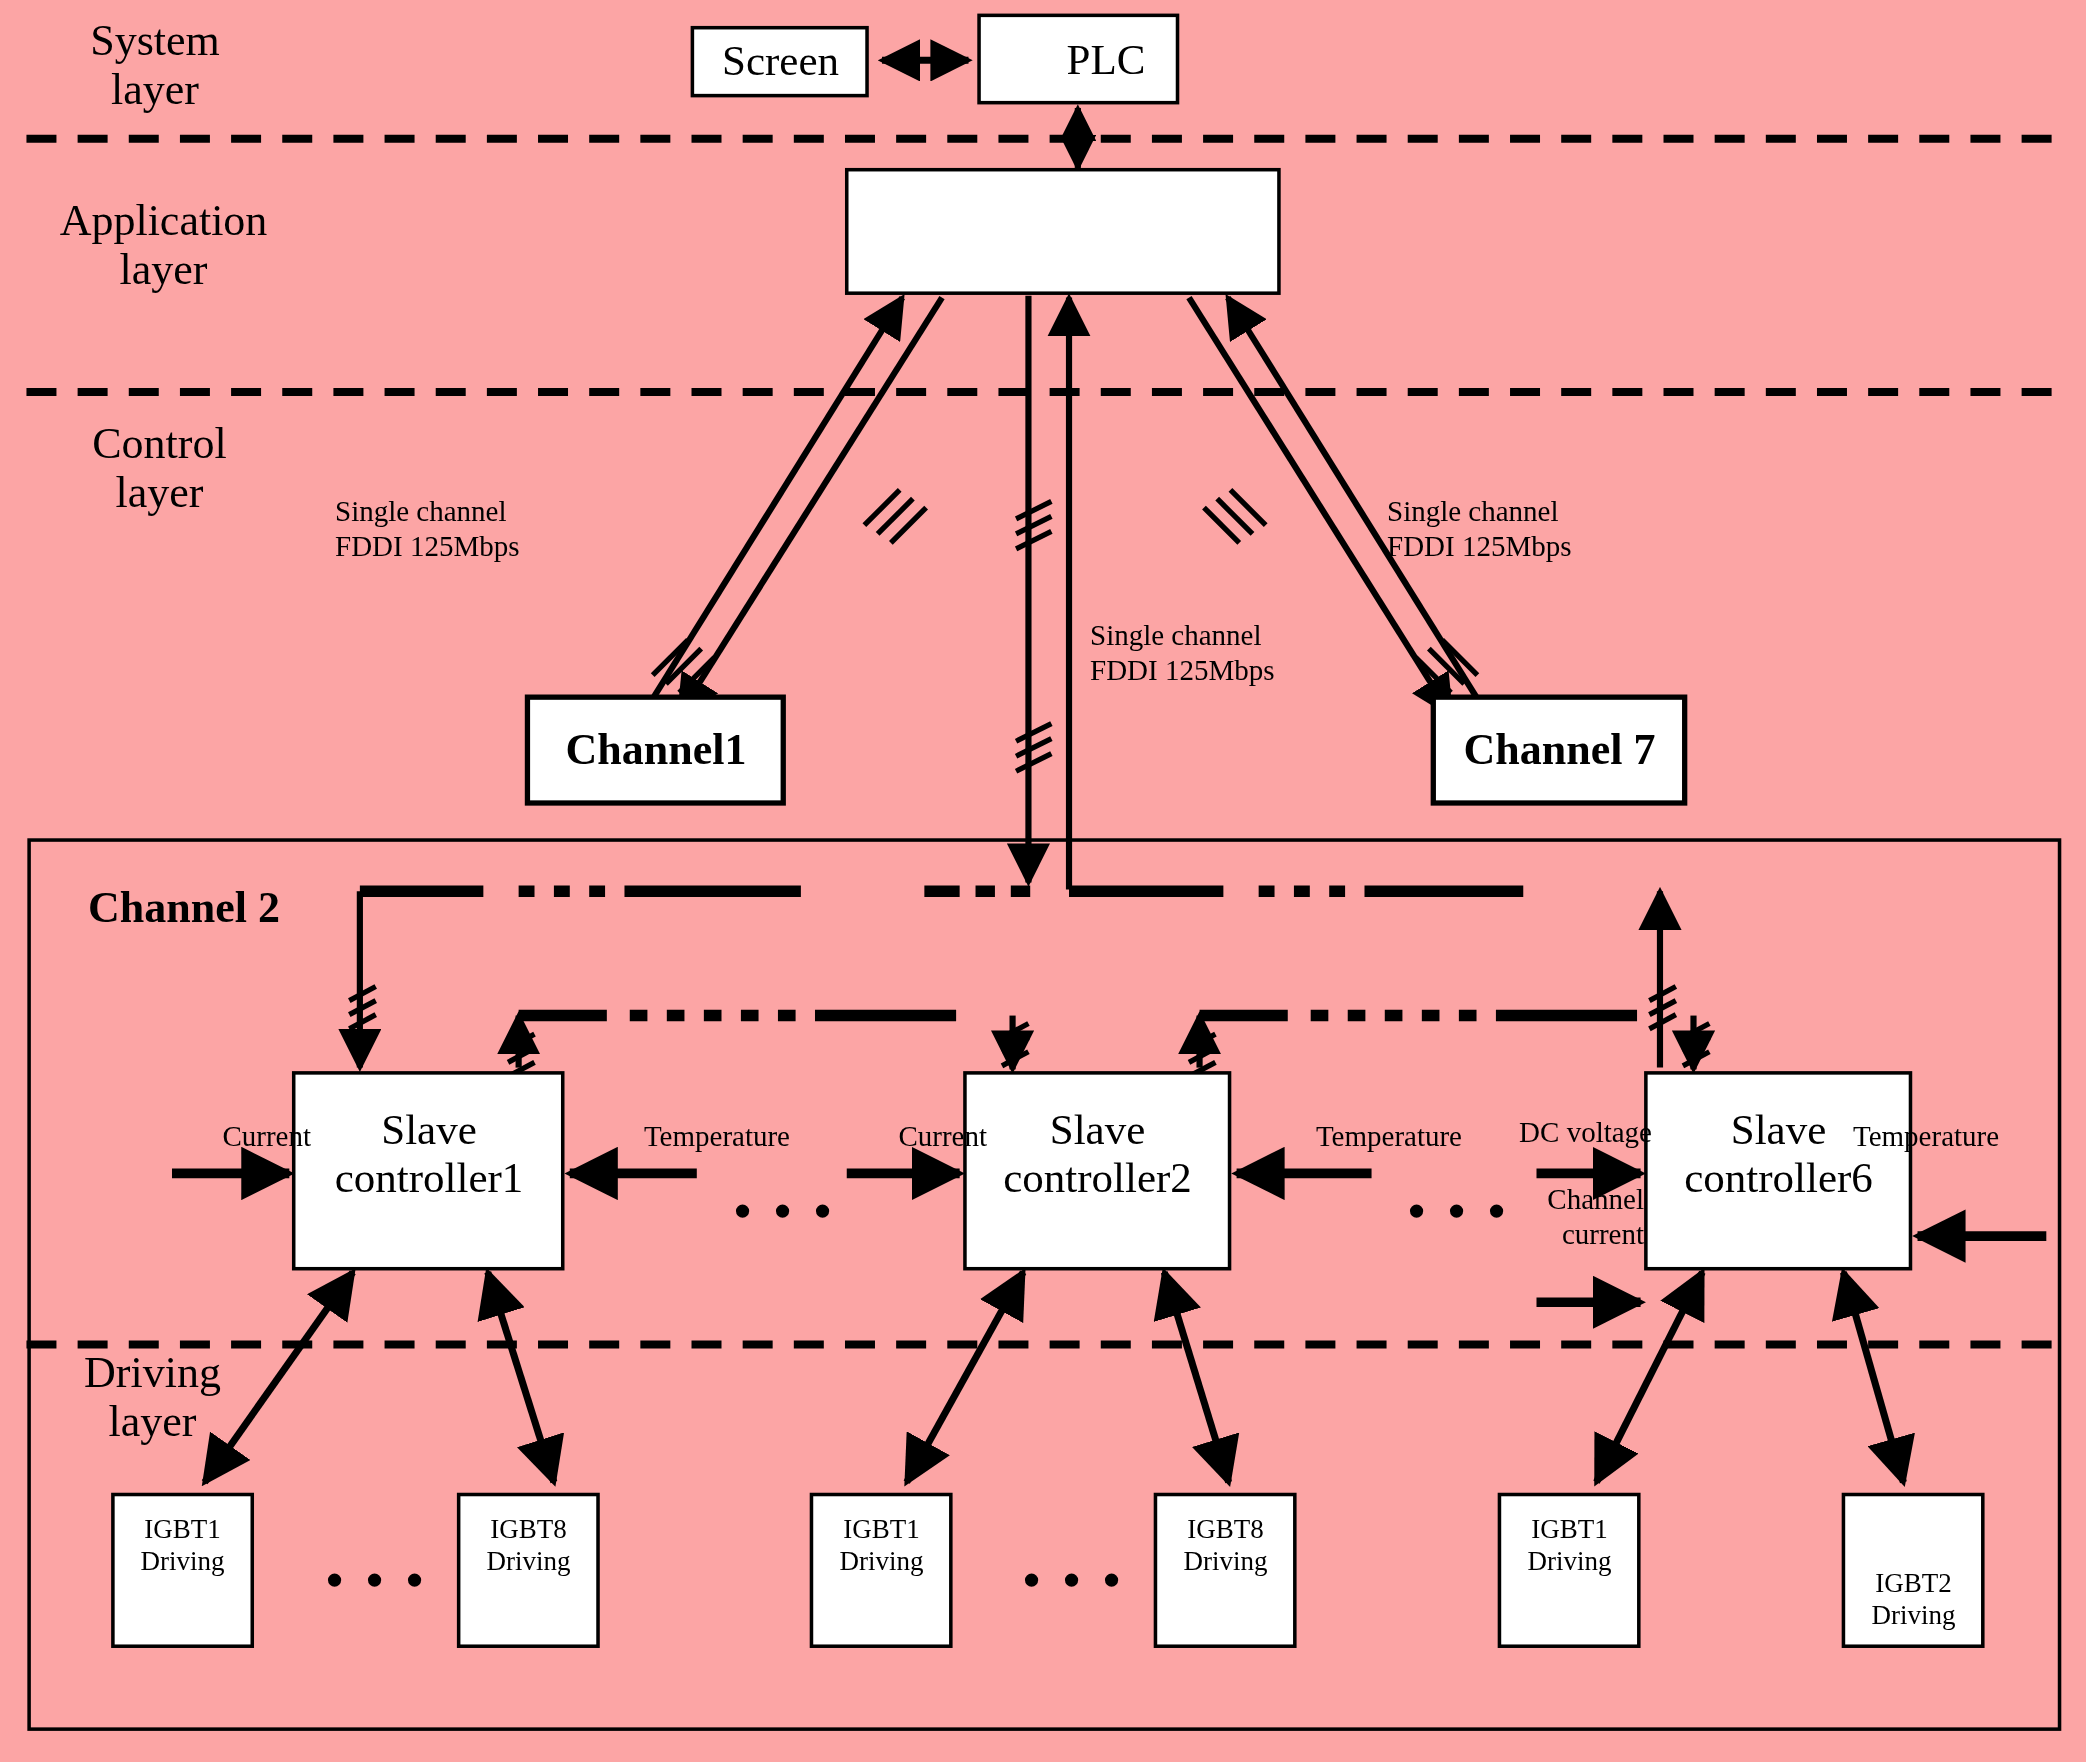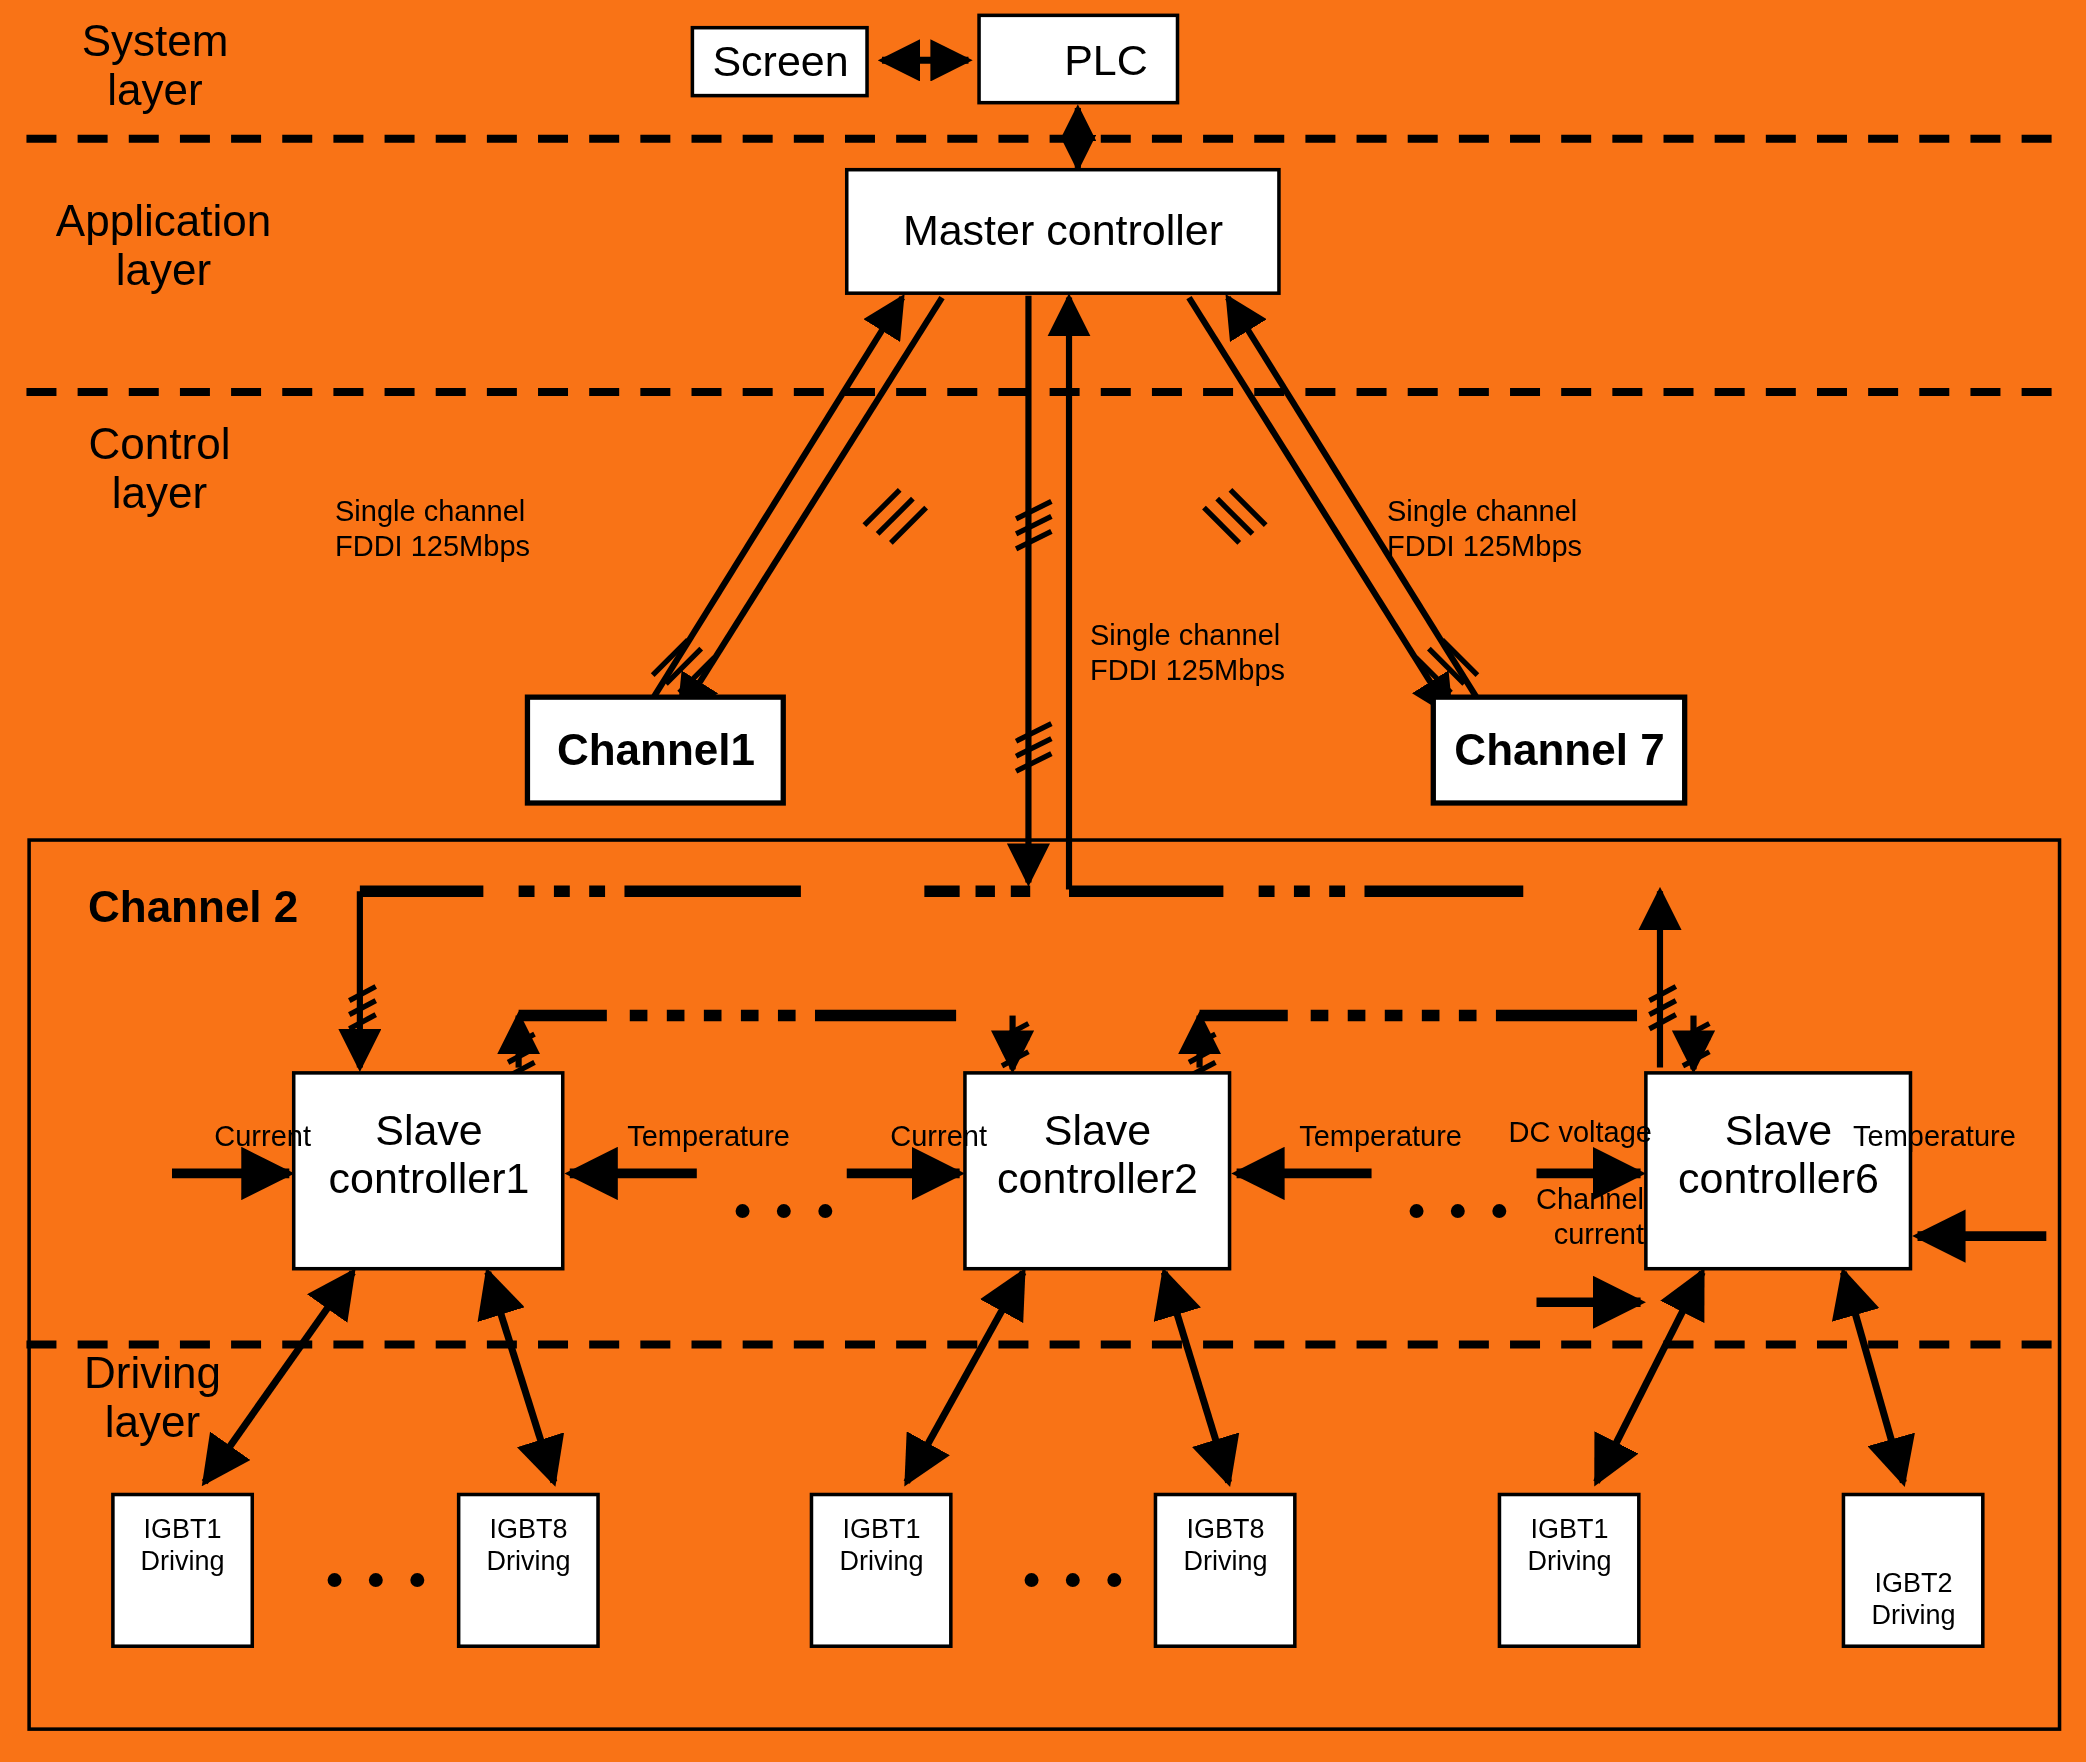--- a/index.html
+++ b/index.html
@@ -1,20 +1,20 @@
 <!DOCTYPE html>
 <html style="font-size:14px"><head>
 <meta charset="utf-8">
 <style>
   html,body{margin:0;padding:0;background:#ffffff;}
   #stage{
     position:relative;
     width:2086px;height:1763px;
-    background:#f97316;
-    font-family:Liberation Sans, sans-serif;
+    background:#fca5a5;
+    font-family:Liberation Serif, serif;
     color:#000;
     overflow:hidden;
   }
   svg.layer{position:absolute;left:0;top:0;width:2086px;height:1763px;}
   .lbl{position:absolute;text-align:center;line-height:1.12;color:#000;}
   .layer-name{font-size:44px;}
   .boxlabel{font-size:43px;}
   .boxlabel-b{font-size:44px;font-weight:bold;}
   .smalltext{font-size:29px;line-height:1.2;text-align:right;}
   .igbtlabel{font-size:27px;line-height:1.18;}
@@ -193,23 +193,20 @@
     <div>layer</div>
   </div>
 
   <div class="lbl boxlabel" style="left:693px;top:37px;width:175px;">
     <span>Screen</span>
   </div>
   <div class="lbl boxlabel" style="left:979px;top:36px;width:198px;margin-left:28px;">
     <span>PLC</span>
   </div>
 
-  <div class="lbl boxlabel" style="left:847px;top:206px;width:432px;">
-    <span>Master controller</span>
-  </div>
 
   <div class="lbl smalltext" style="left:335px;top:494px;width:273px;text-align:left;">
     <div>Single channel</div>
     <div>FDDI 125Mbps</div>
   </div>
   <div class="lbl smalltext" style="left:1090px;top:618px;width:273px;text-align:left;">
     <div>Single channel</div>
     <div>FDDI 125Mbps</div>
   </div>
   <div class="lbl smalltext" style="left:1387px;top:494px;width:273px;text-align:left;">

